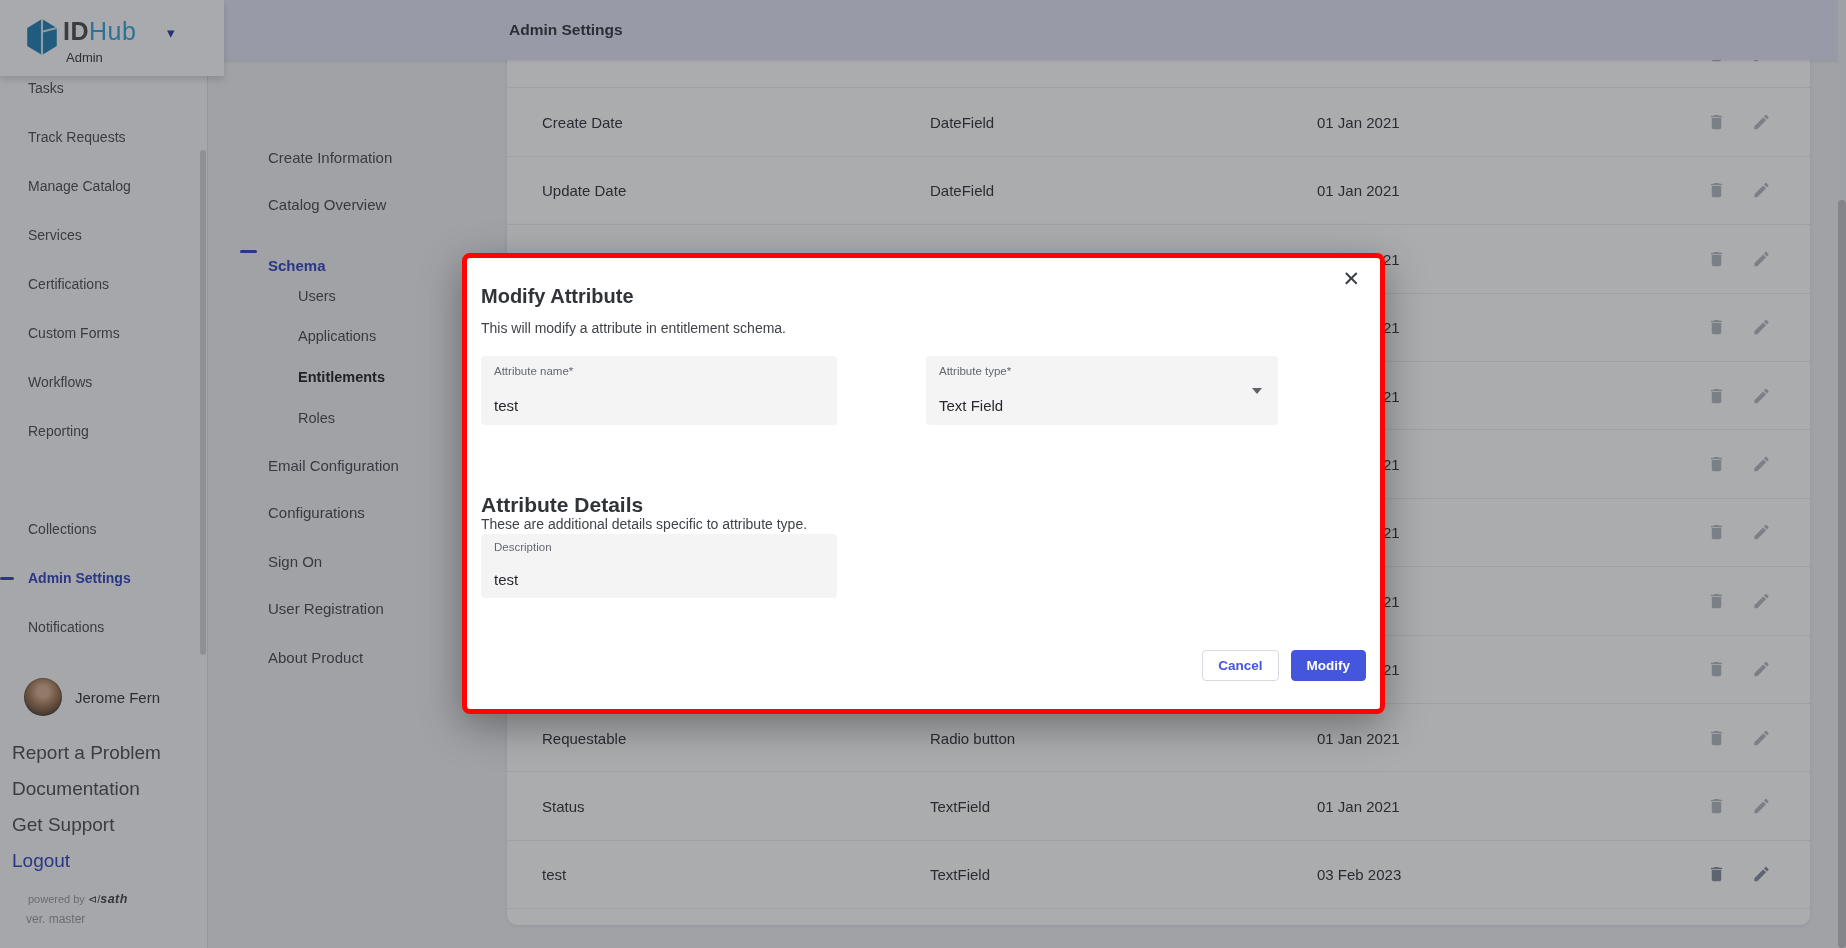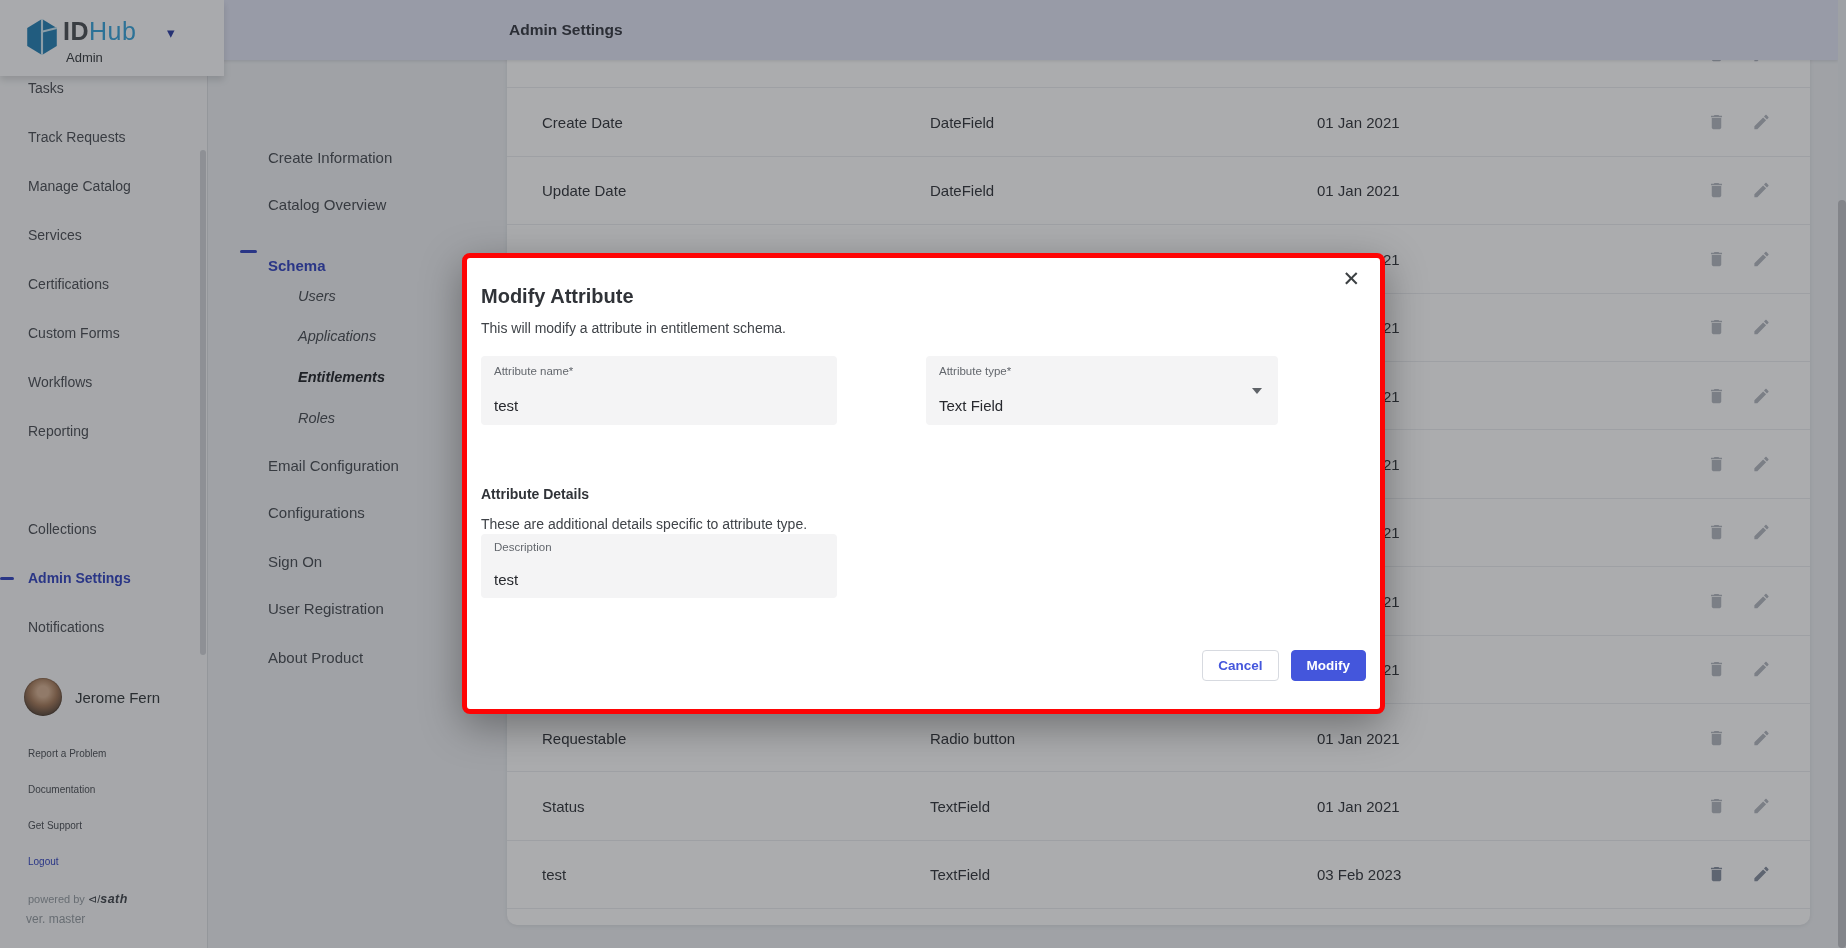--- a/index.html
+++ b/index.html
@@ -38,32 +38,32 @@
   .sb-item{position:absolute;left:0;width:207px;height:49px;display:flex;align-items:center;
     padding-left:28px;box-sizing:border-box;font-size:14px;color:#53565c;cursor:pointer;z-index:1;}
   .sb-item.active{color:#3c4cc3;font-weight:700;}
   .sb-dash{position:absolute;left:0;width:14px;height:3px;background:#3c4cc3;border-radius:2px;z-index:1;}
   #sb1-scroll{position:absolute;left:200px;top:150px;width:6px;height:505px;background:#d3d5d9;
     border-radius:3px;z-index:2;cursor:pointer;}
   #avatar{position:absolute;left:24px;top:678px;width:38px;height:38px;border-radius:50%;
     background:radial-gradient(circle at 50% 36%,#d8b496 18%,#a87f60 45%,#6b5647 72%,#3f3a35 100%);
     box-shadow:inset 0 0 0 1px rgba(0,0,0,.15);}
   #userName{position:absolute;left:75px;top:689px;font-size:15px;color:#3c4043;}
-  .ft-link{position:absolute;left:28px;transform:translateY(-50%);font-size:10px;color:#54575d;cursor:pointer;}
+  .ft-link{position:absolute;left:12px;transform:translateY(-50%);font-size:19px;color:#54575d;cursor:pointer;}
   .ft-link.accent{color:#3c4cc3;text-align:right;}
   #powered{position:absolute;left:28px;top:892px;font-size:11px;color:#9aa0a6;}
   #powered .sath{font-size:12.5px;color:#4a4e54;font-weight:700;font-style:italic;letter-spacing:.5px;}
   #powered .sath-glyph{color:#4a4e54;font-style:normal;font-size:11px;}
   #version{position:absolute;left:26px;top:912px;font-size:12px;color:#9aa0a6;}
 
   
   #subnav{position:absolute;left:208px;top:0;width:299px;height:948px;z-index:1;}
   .sn-item{position:absolute;left:60px;transform:translateY(-50%);font-size:15px;color:#50545a;
     cursor:pointer;white-space:nowrap;}
-  .sn-item.indent{left:90px;font-size:14.5px;font-style:italic;}
+  .sn-item.indent{left:90px;font-size:14.5px;}
   .sn-item.active{color:#3c4cc3;font-weight:700;}
   .sn-item.bold{color:#2b2e33;font-weight:700;}
   #schema-dash{position:absolute;left:32px;top:250px;width:17px;height:3px;background:#3c4cc3;border-radius:2px;}
 
   
   #pg-track{position:absolute;left:1838px;top:0;width:8px;height:948px;background:#eceef1;z-index:4;}
   #pg-thumb{position:absolute;left:0;top:200px;width:8px;height:748px;background:#c2c4c9;
     border-radius:4px;cursor:pointer;}
 
   
@@ -76,21 +76,21 @@
     border:none;cursor:pointer;line-height:1;padding:2px;}
   .m-desc{position:absolute;left:14px;top:48px;font-size:14px;color:#3f4348;}
   .m-fields{position:absolute;left:14px;top:98px;display:flex;gap:89px;}
   .field{position:relative;background:#f4f4f5;border-radius:4px;height:69px;box-sizing:border-box;cursor:text;}
   .field .f-label{position:absolute;left:13px;top:9px;font-size:11.5px;color:#63676d;}
   .field .f-value{position:absolute;left:13px;bottom:11px;font-size:15px;color:#27292e;}
   #f-name{width:356px;}
   #f-type{width:352px;cursor:pointer;}
   .f-caret{position:absolute;right:16px;top:32px;width:0;height:0;border-left:5px solid transparent;
     border-right:5px solid transparent;border-top:6px solid #5f6368;}
-  .m-heading{position:absolute;left:14px;top:214px;font-size:14px;font-weight:700;color:#303338;}
+  .m-heading{position:absolute;left:14px;top:214px;font-size:21px;font-weight:700;color:#303338;}
   .m-subtext{position:absolute;left:14px;top:244px;font-size:14px;color:#3f4348;}
   #f-desc{position:absolute;left:14px;top:276px;width:356px;height:64px;}
   #f-desc .f-label{top:7px;}
   #f-desc .f-value{bottom:10px;}
   .m-buttons{position:absolute;right:14px;top:392px;display:flex;gap:12px;}
   .btn{font-family:inherit;font-size:13.5px;font-weight:700;border-radius:4px;cursor:pointer;
     padding:0 15px;height:31px;line-height:29px;}
   .btn-cancel{background:#fff;border:1px solid #d7dae0;color:#4456dc;}
   .btn-modify{background:#4456dc;border:1px solid #4456dc;color:#fff;}
 </style>

